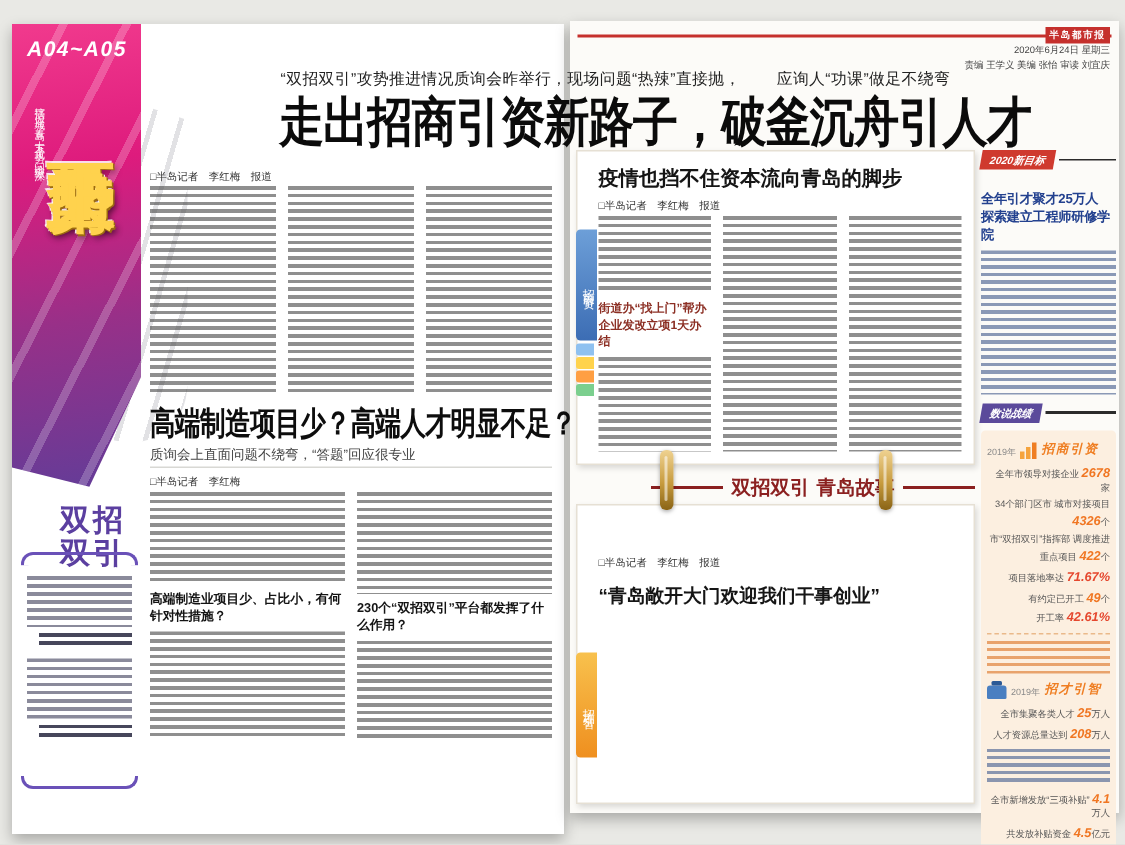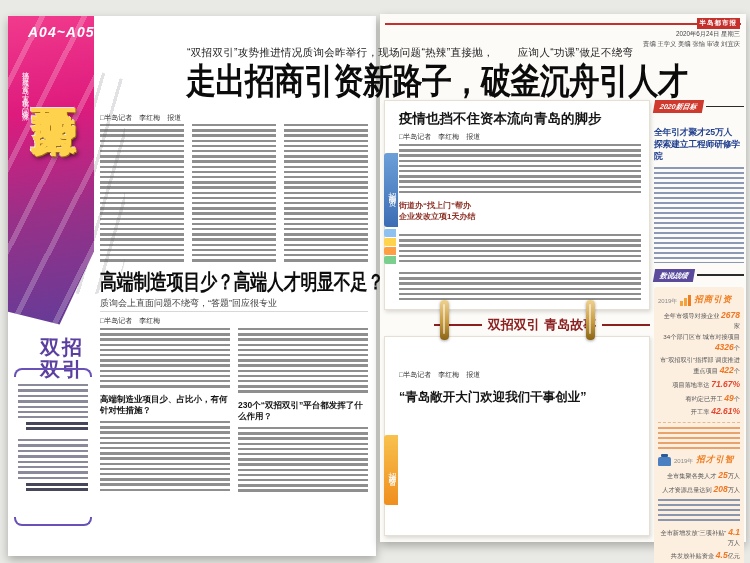--- a/index.html
+++ b/index.html
@@ -15,21 +15,21 @@
   
   .banner{position:absolute;left:0;top:0;width:86px;height:318px;overflow:hidden;
           background:linear-gradient(172deg,#f13a8d 0%,#de1b7d 30%,#983088 62%,#5f3d99 100%);
           clip-path:polygon(0 0,100% 0,100% 74%,60% 97%,0 93%);}
   .banner::before{content:'';position:absolute;left:-30px;top:-20px;right:-30px;bottom:-20px;
           background:repeating-linear-gradient(115deg,rgba(255,255,255,0) 0 30px,rgba(255,255,255,.22) 30px 35px);
           transform:skewY(10deg);}
   .swoosh{position:absolute;left:62px;top:55px;width:55px;height:230px;pointer-events:none;
           background:repeating-linear-gradient(105deg,rgba(150,150,160,0) 0 14px,rgba(150,150,160,.28) 14px 17px);
           border-radius:0 0 60px 0;transform:skewY(18deg);}
-  .pageno{position:absolute;left:20px;top:8px;color:#fff;font-weight:bold;font-style:italic;
+  .pageno{position:absolute;left:10px;top:8px;color:#fff;font-weight:bold;font-style:italic;
           font-size:14px;letter-spacing:1px;z-index:2;}
   .tagline-v{position:absolute;left:12px;top:50px;height:235px;writing-mode:vertical-rl;
           color:#ffffff;font-size:7px;letter-spacing:2px;z-index:2;opacity:.95;}
   .brand-v{position:absolute;left:24px;top:56px;height:252px;writing-mode:vertical-rl;z-index:2;
           font-family:"DejaVu Serif",serif;font-weight:900;font-size:46px;line-height:1;
           color:#ffd24d;text-shadow:1px 1px 0 #9c6b10,-1px -1px 0 rgba(255,255,255,.85),2px 3px 4px rgba(0,0,0,.35);}
 
   
   .szsy{position:absolute;left:20px;top:320px;width:56px;text-align:right;font-size:20px;
         font-weight:900;color:#5b3fa0;line-height:1.1;letter-spacing:2px;}
@@ -74,21 +74,21 @@
   .rp-brand{position:absolute;right:6px;top:4px;background:#c5302c;color:#fff;font-size:6.5px;
             font-weight:bold;padding:1px 3px;letter-spacing:1px;}
   .rp-dates{position:absolute;right:6px;top:15px;text-align:right;font-size:6.3px;color:#444;line-height:1.6;}
 
   .sheet{position:absolute;background:#fff;border:1px solid #e6e0d4;box-shadow:1px 2px 4px rgba(0,0,0,.14);}
   #sheet1{left:4px;top:86px;width:266px;height:210px;}
   #sheet2{left:4px;top:322px;width:266px;height:200px;}
   .sheet-inner{position:absolute;left:14px;right:8px;top:0;bottom:8px;}
   .sh1-head{position:absolute;left:0;top:9px;font-size:13.5px;font-weight:900;color:#151515;white-space:nowrap;}
   .sh-byline{position:absolute;left:0;top:31px;}
-  .sh-cols{position:absolute;left:0;right:0;top:43px;bottom:0;flex-direction:column;}
+  .sh-cols{position:absolute;left:0;right:0;top:43px;bottom:0;}
   .mh{font-size:8px;font-weight:bold;color:#8c2f24;line-height:1.4;margin:4px 0;}
   .sh2-head{position:absolute;left:0;top:12px;font-size:12.5px;font-weight:900;color:#151515;white-space:nowrap;margin-top:40px;}
   .sh2-byline{position:absolute;left:0;top:33px;}
   .sh2-cols{position:absolute;left:0;right:0;top:45px;bottom:0;}
 
   
   .vtab{position:absolute;width:14px;color:#fff;font-size:8px;letter-spacing:2px;
         writing-mode:vertical-rl;display:flex;align-items:center;justify-content:center;
         border-radius:3px 0 0 3px;z-index:3;}
   .vtab.blue{left:-1px;top:52px;height:74px;background:linear-gradient(#6d9fd8,#3c6db4);}

